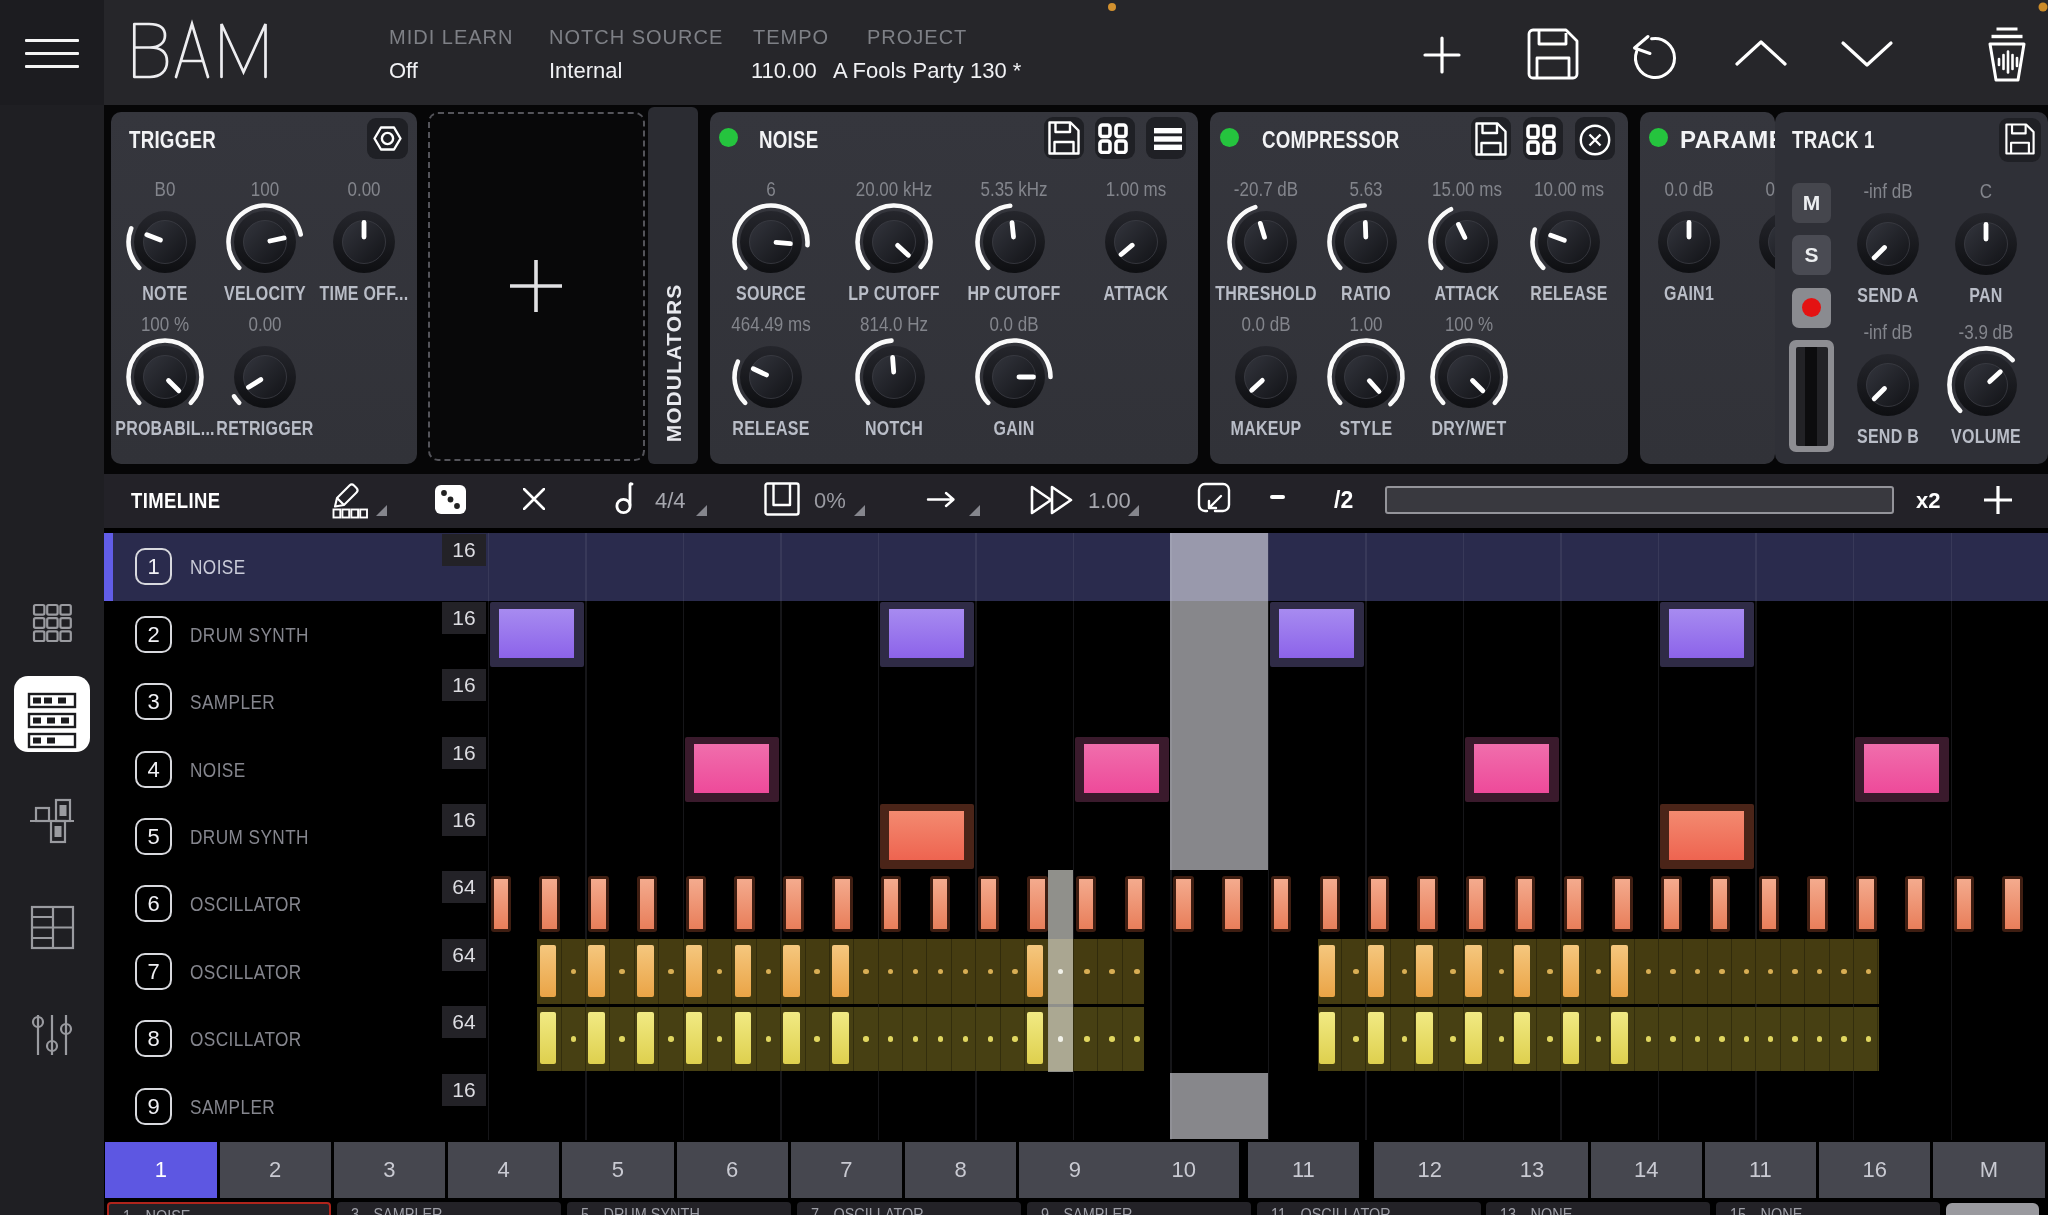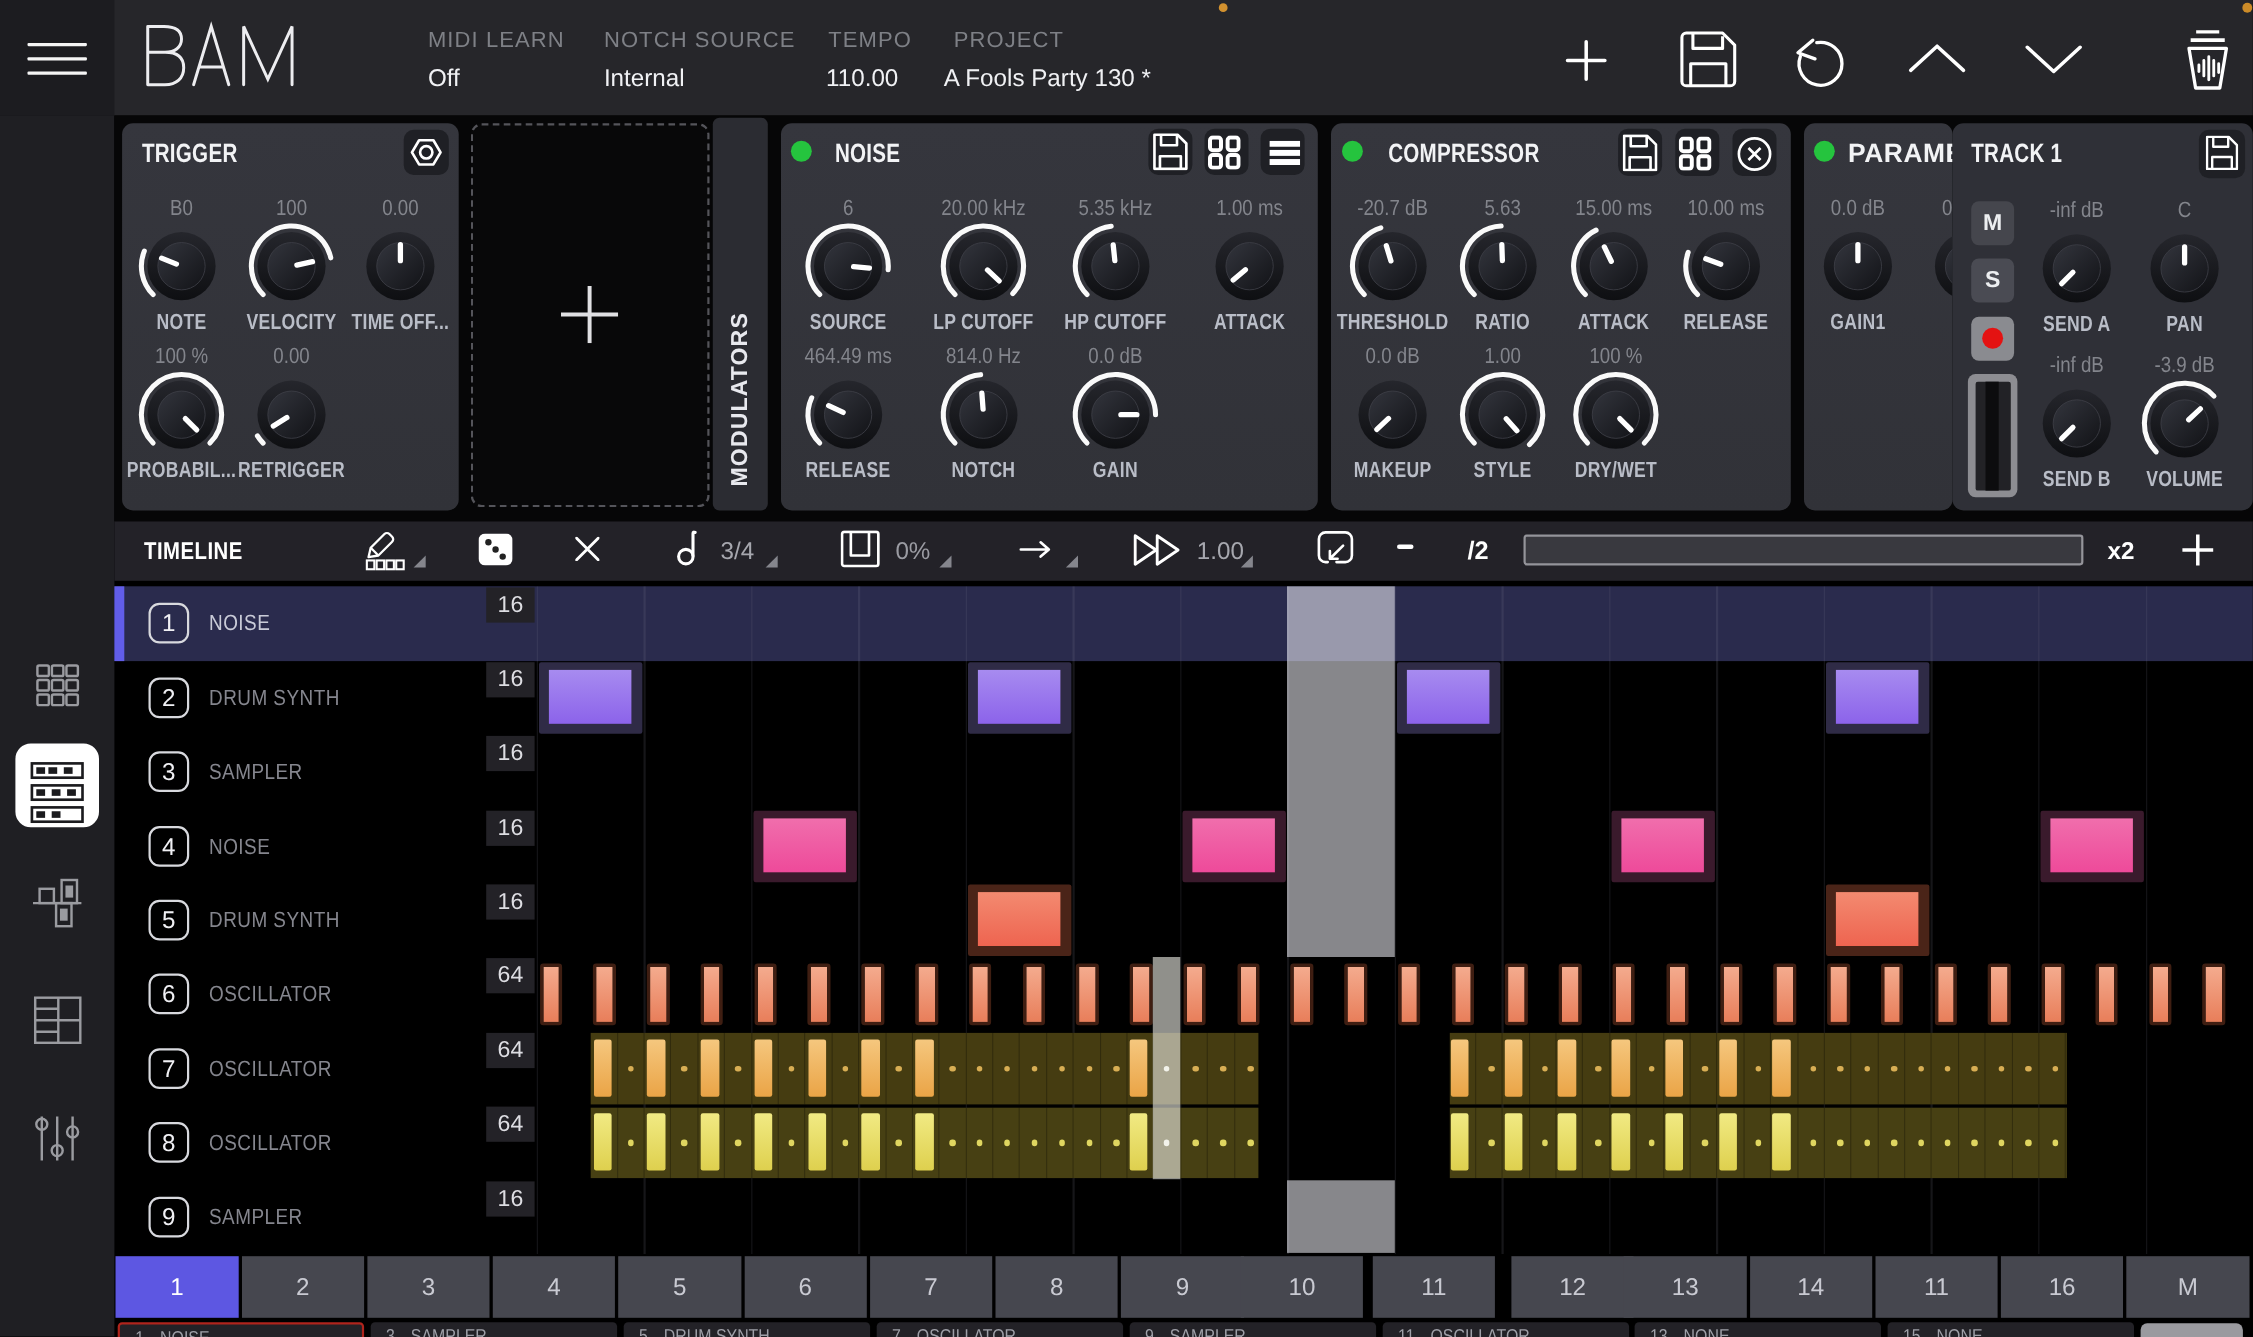--- a/index.html
+++ b/index.html
@@ -53,21 +53,21 @@
 <path d="M221.5,77 V24 L243.5,72 L265.5,24 V77"></path>
 </g>
   </svg>
 <div class="tbtxt" style="left:389px">MIDI LEARN</div>
 <div class="tbtxt" style="left:549px">NOTCH SOURCE</div>
 <div class="tbtxt" style="left:753px">TEMPO</div>
 <div class="tbtxt" style="left:867px">PROJECT</div>
 <div class="tbval" style="left:389px">Off</div>
 <div class="tbval" style="left:549px">Internal</div>
 <div class="tbval" style="left:751px">110.00</div>
-<div class="tbval" style="left:858px">A Fools Party 130 *</div>
+<div class="tbval" style="left:833px">A Fools Party 130 *</div>
 <svg class="abs" style="left:1400px;top:0" width="648" height="105">
 <g stroke="#fff" stroke-width="3.2" fill="none" stroke-linecap="round">
 <path d="M42,38 V72 M25,55 H59"></path>
 </g>
 <g stroke="#fff" stroke-width="2.8" fill="none" stroke-linejoin="round">
 <path d="M133,30 H166 L177,41 V74 a4,4 0 0 1 -4,4 H133 a4,4 0 0 1 -4,-4 V34 a4,4 0 0 1 4,-4 Z"></path>
 <path d="M139,30 V44 H166 V33"></path>
 <path d="M137,78 V58 H169 V78"></path>
 </g>
 <g stroke="#fff" stroke-width="3" fill="none" stroke-linecap="round" stroke-linejoin="round">
@@ -445,21 +445,21 @@
     <circle cx="15.5" cy="14.5" r="2.9" fill="#222"></circle>
 <circle cx="22" cy="21" r="2.9" fill="#222"></circle>
 </svg>
 <svg class="abs" style="left:523px;top:488px" width="22" height="22">
 <path d="M1,1 L21,21 M21,1 L1,21" stroke="#fff" stroke-width="2.6" fill="none" stroke-linecap="round"></path>
   </svg>
 <svg class="abs" style="left:614px;top:482px" width="26" height="34">
 <circle cx="9.5" cy="24" r="6.6" stroke="#fff" stroke-width="2.8" fill="none"></circle>
 <path d="M16,23 V3 q0,-2 2,-1" stroke="#fff" stroke-width="2.8" fill="none" stroke-linecap="round"></path>
 </svg>
-<div class="abs" style="left:655px;top:488px;font-size:22px;color:#a6a7ae">3/4</div>
+<div class="abs" style="left:655px;top:488px;font-size:22px;color:#a6a7ae">4/4</div>
 <div class="tritri" style="left:696px;top:505px"></div>
 <svg class="abs" style="left:764px;top:482px" width="36" height="36">
 <g stroke="#fff" stroke-width="2.4" fill="none" stroke-linejoin="round">
 <rect x="1.5" y="1.5" width="33" height="31" rx="2"></rect>
 <path d="M9.5,1.5 V23 H26 V1.5"></path>
 </g>
   </svg>
 <div class="abs" style="left:814px;top:488px;font-size:22px;color:#9a9ba2">0%</div>
 <div class="tritri" style="left:854px;top:505px"></div>
 <svg class="abs" style="left:926px;top:490px" width="32" height="20">

